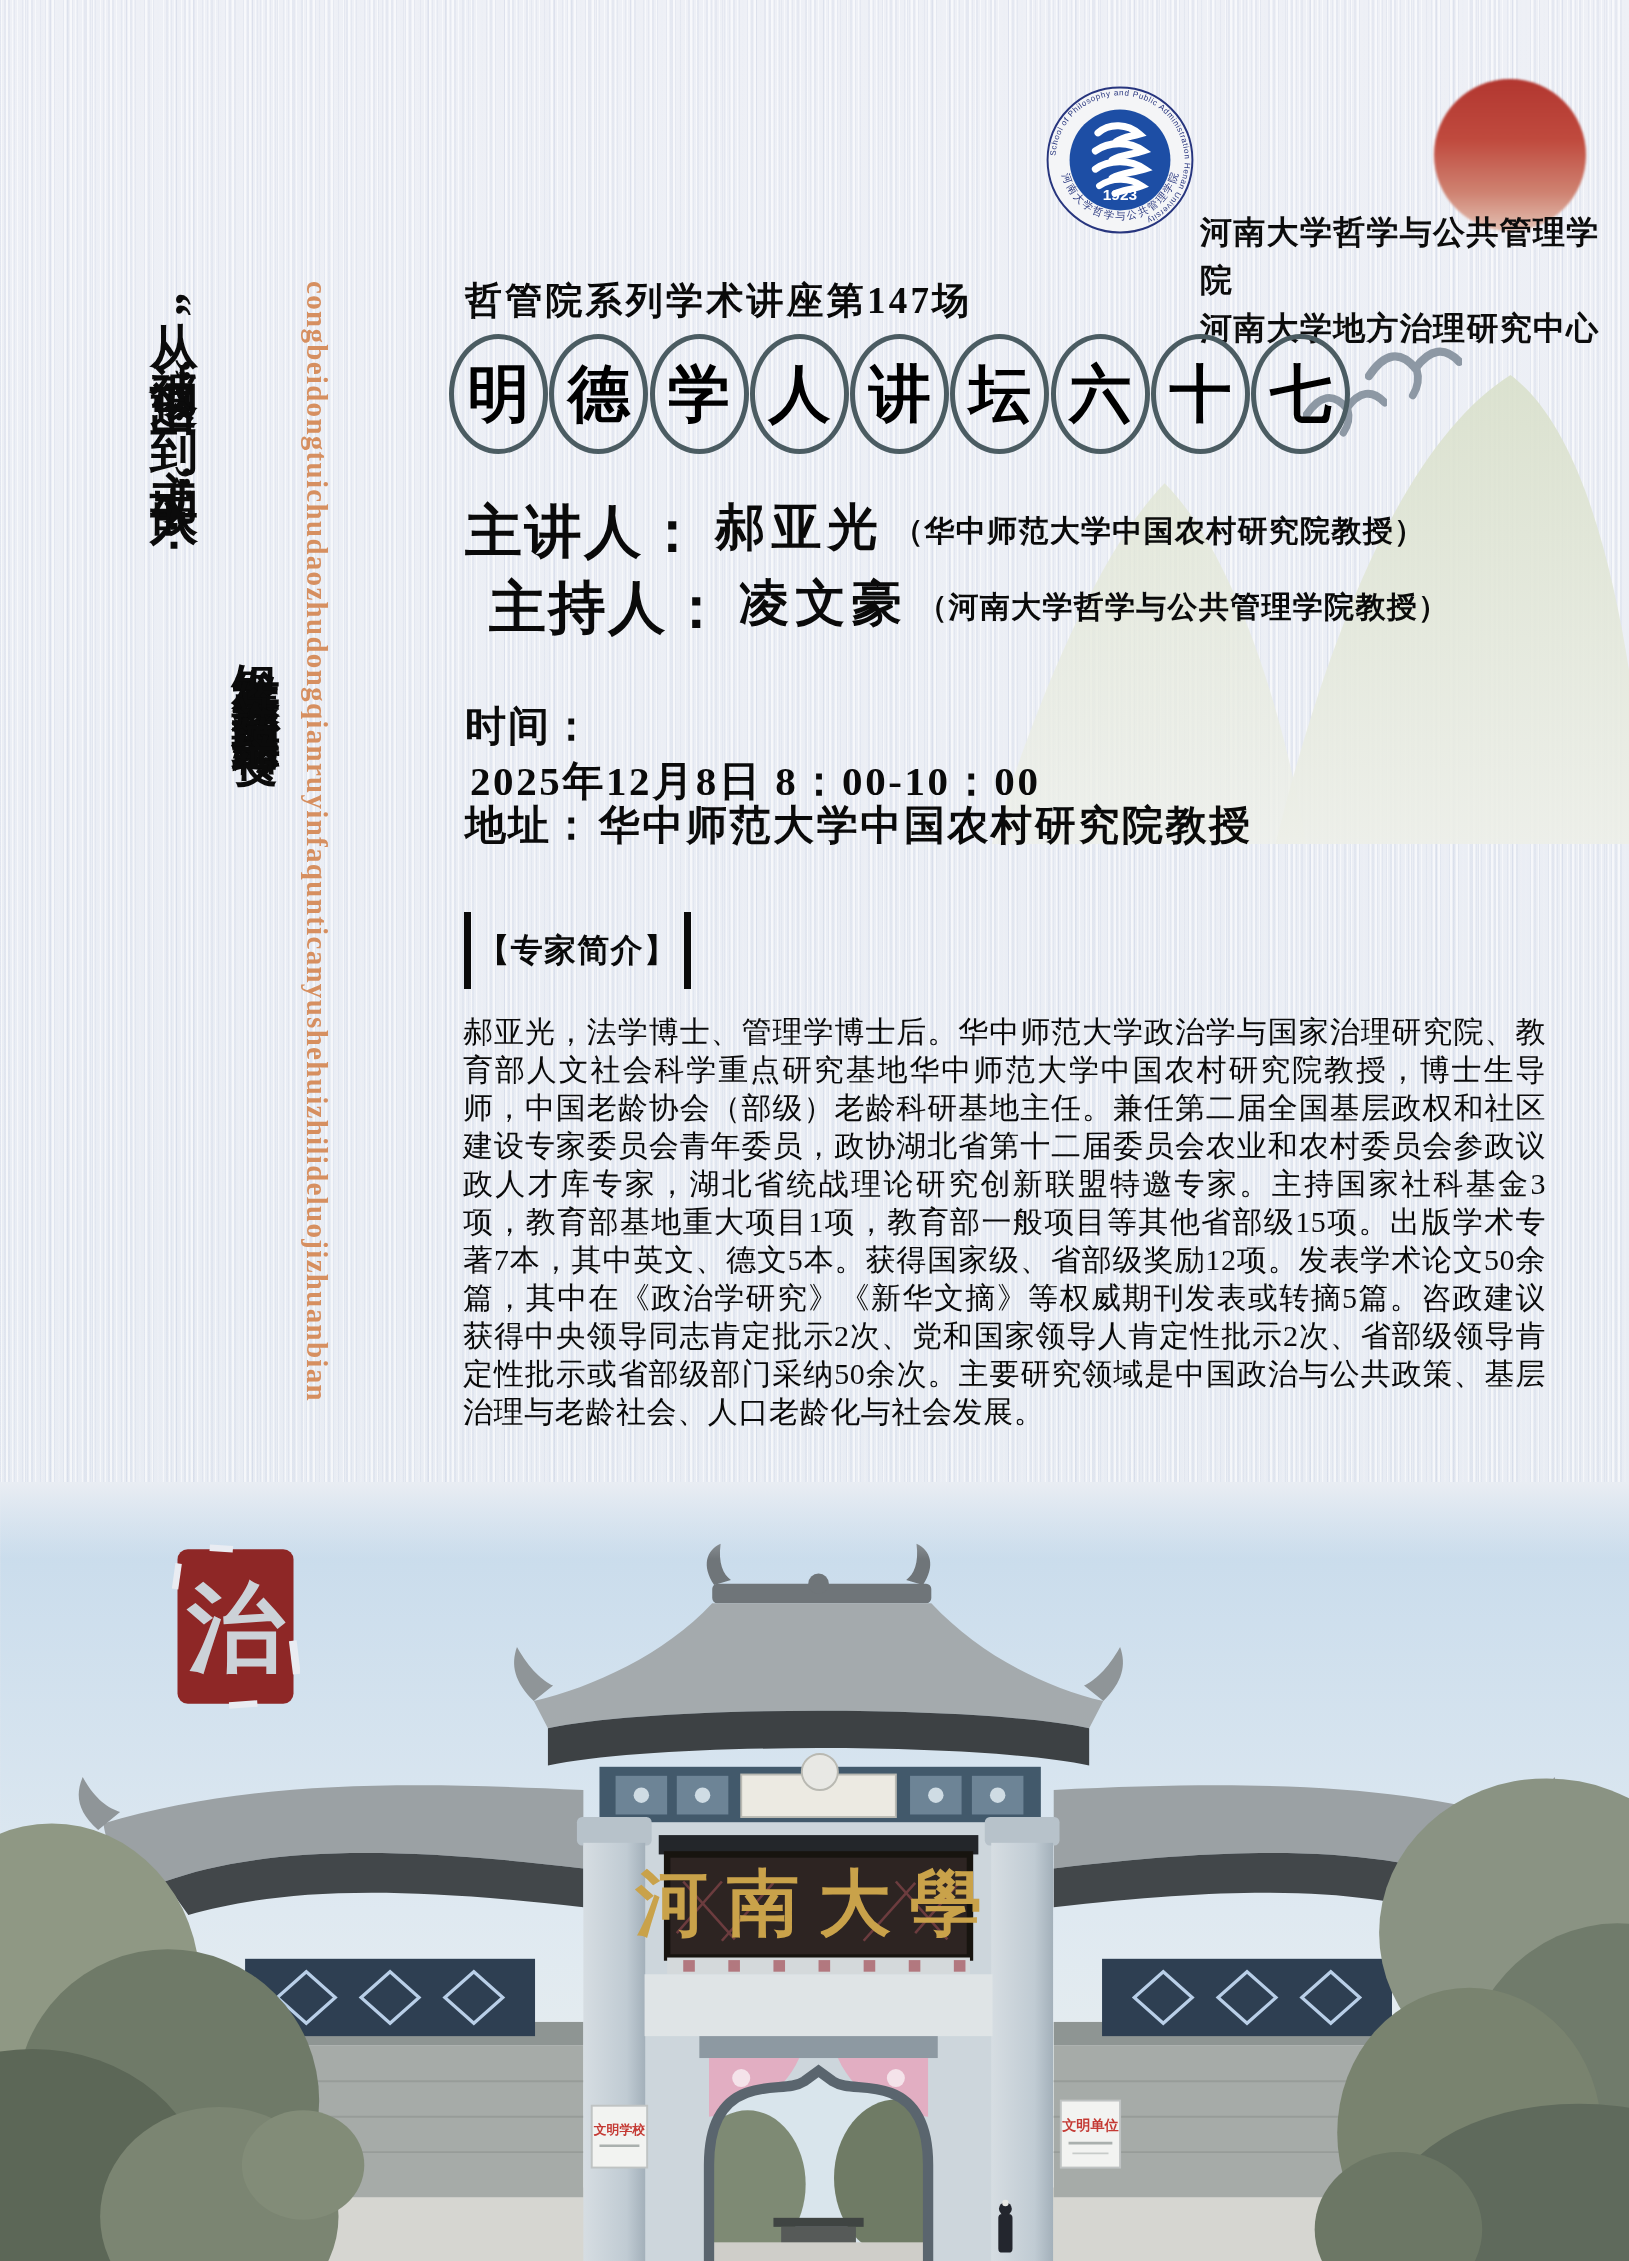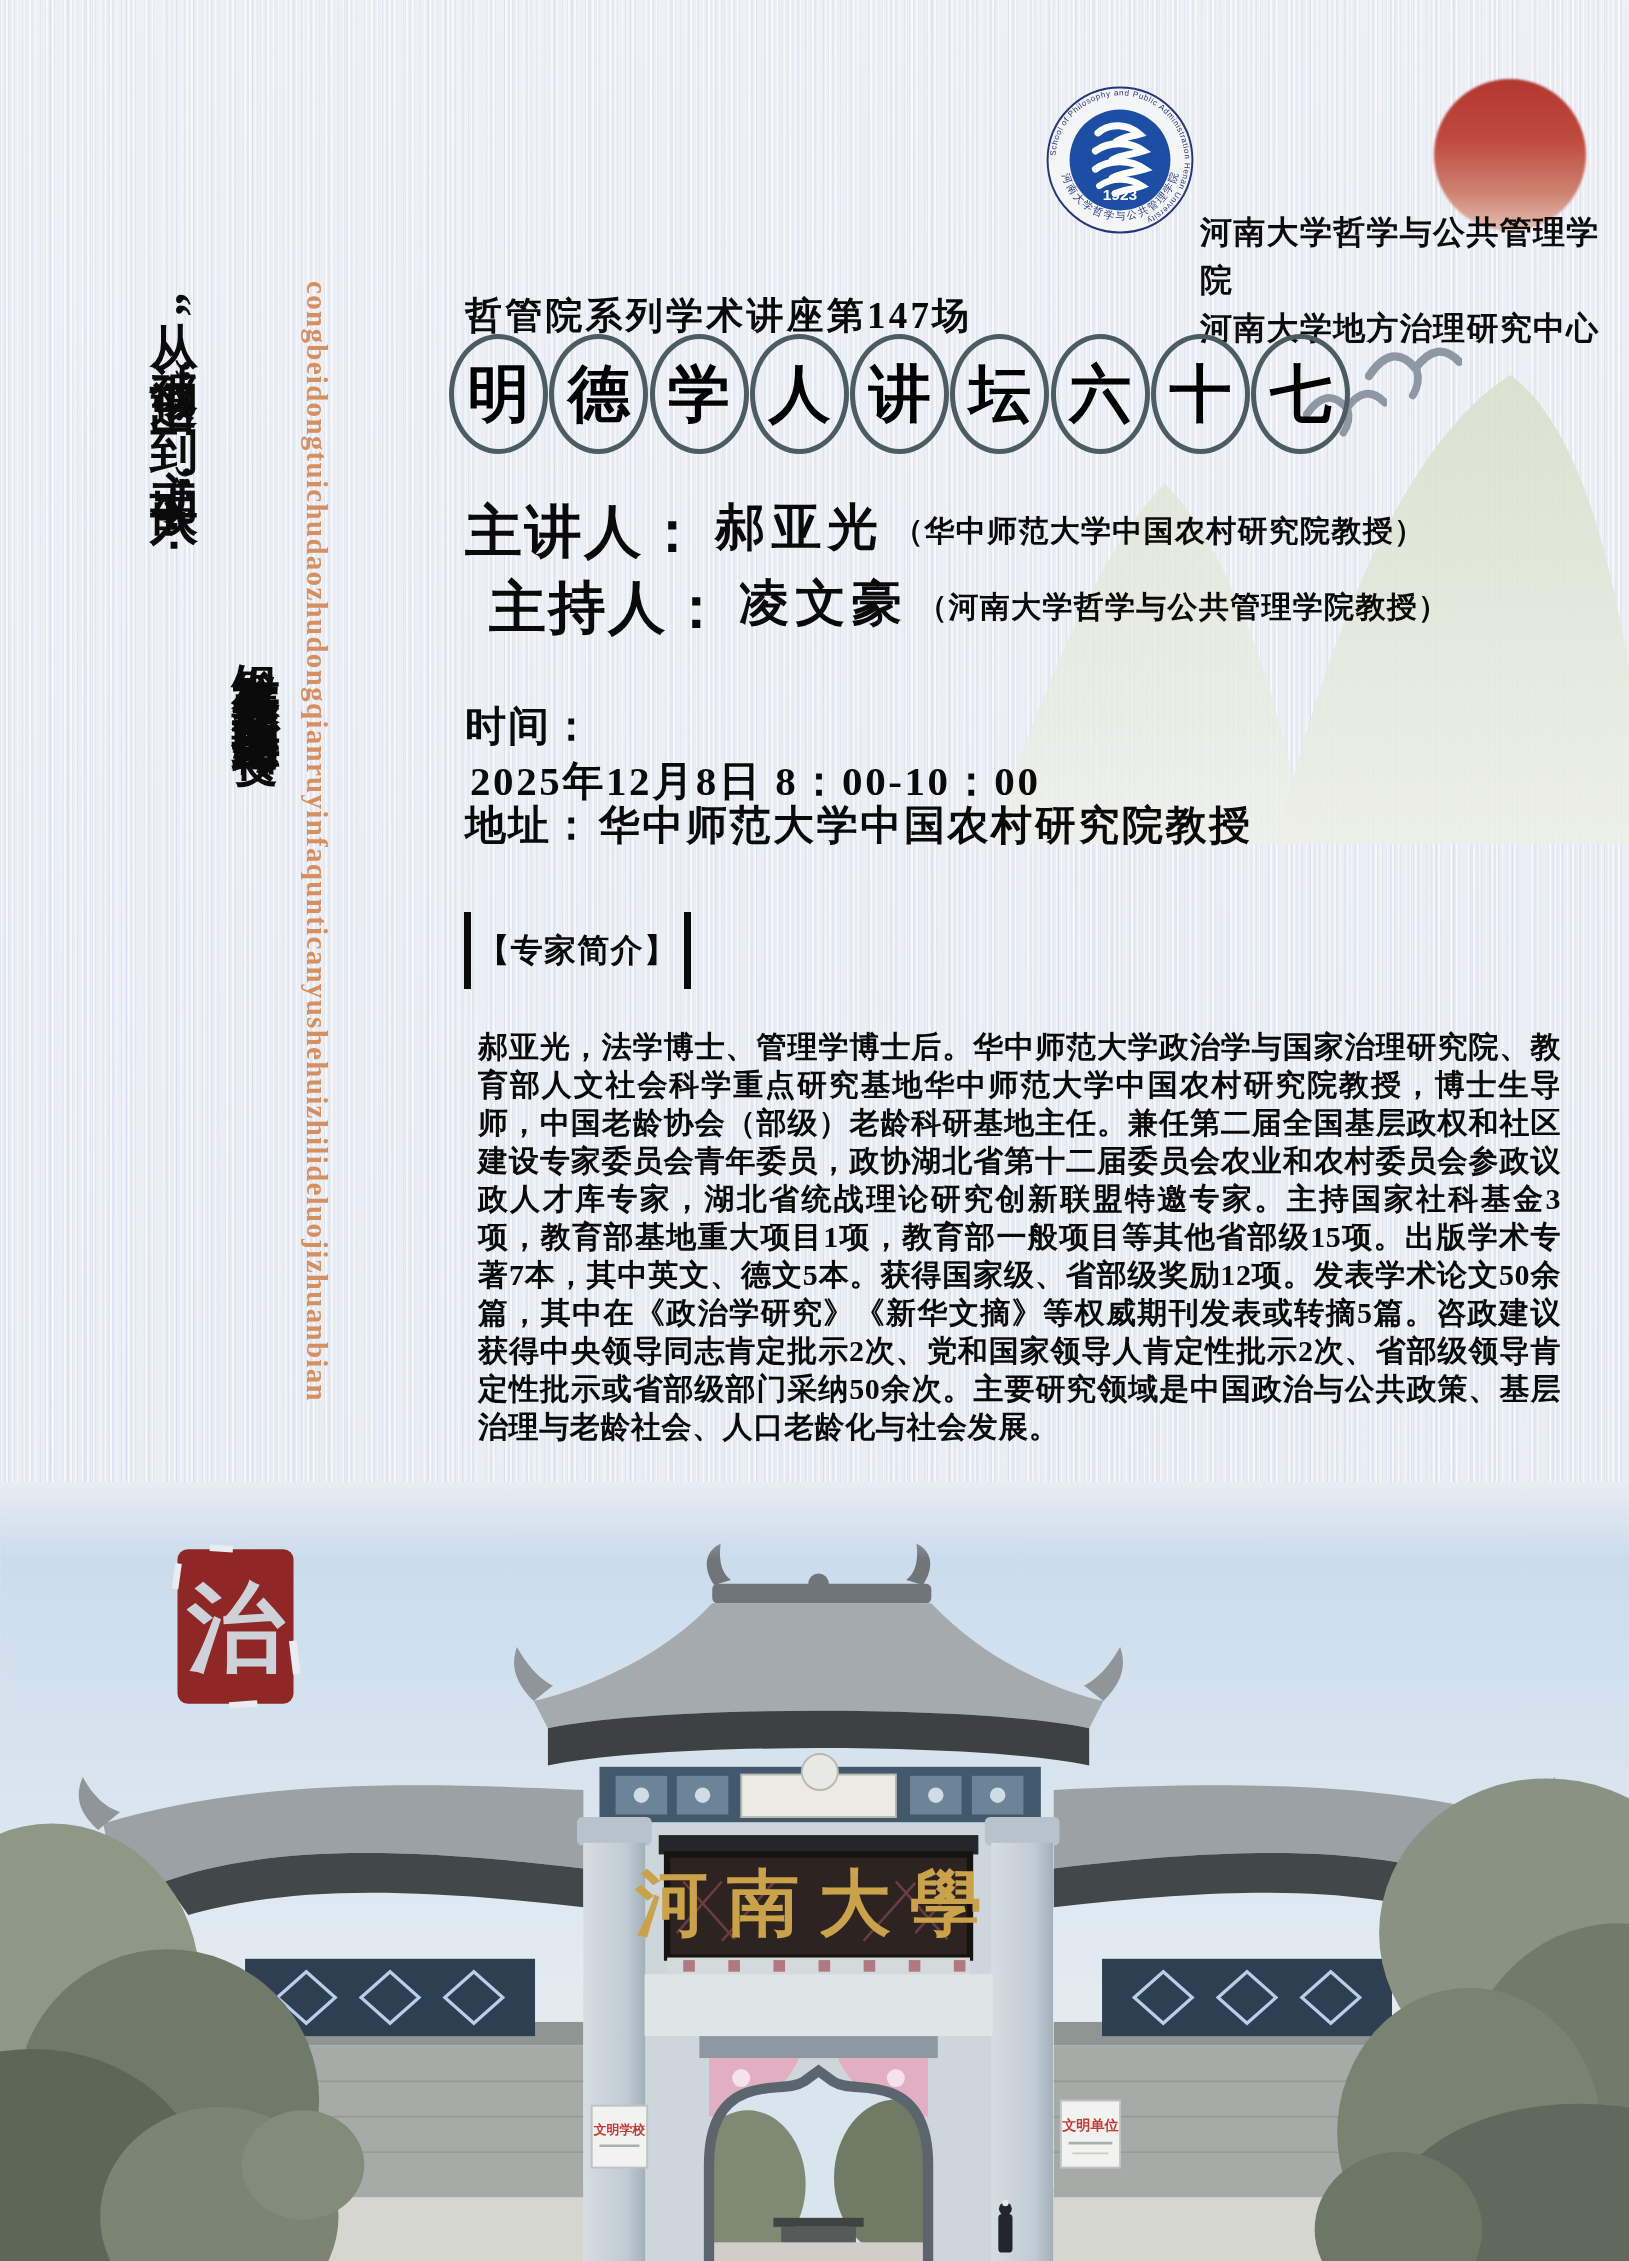--- a/index.html
+++ b/index.html
@@ -17,42 +17,42 @@
   .sun{left:1434px;top:79px;width:152px;height:152px;border-radius:50%;
     background:linear-gradient(180deg,#b23730 0%,#c04a3e 40%,#cf8372 75%,#e0b7a9 96%);
     filter:blur(1.3px);}
   .mountains{left:992px;top:335px;pointer-events:none;}
   .bird{pointer-events:none;}
   
   .logo{left:1045px;top:85px;}
   .org{left:1200px;top:208px;width:406px;font-weight:700;letter-spacing:1.3px;
        font-size:32px;line-height:48px;color:#0c0c0c;}
   
-  .series{left:465px;top:276px;font-size:37px;font-weight:700;letter-spacing:3.2px;margin-top:15px;}
+  .series{left:465px;top:276px;font-size:37px;font-weight:700;letter-spacing:3.2px;}
   .circles{left:449px;top:334px;display:flex;gap:1.3px;}
   .circle{width:89px;height:110px;border:5.8px solid #4b5c62;border-radius:50%;
     display:flex;align-items:center;justify-content:center;font-size:62px;font-weight:700;
     color:#000;background:rgba(255,255,255,0.0);}
   
   .person{left:465px;display:flex;align-items:flex-start;}
   .person .lbl{font-size:57px;font-weight:700;letter-spacing:2.6px;text-align:right;}
   .person .nm{font-size:50px;font-weight:800;margin-left:11.6px;letter-spacing:6.4px;}
   .person .aff{font-size:30px;font-weight:700;margin-left:9px;padding-top:17px;letter-spacing:1.3px;}
   .row-speaker{top:494px;}
   .row-host{top:570px;padding-left:24px;}
   .meta{left:465px;font-size:41px;font-weight:700;letter-spacing:1.9px;display:flex;}
   .meta .val{margin-left:5px;letter-spacing:2.6px;}
   .row-time{top:699px;flex-direction:column;}
   .row-venue{top:798px;}
   
   .section{left:464px;top:912px;display:flex;align-items:center;gap:6.4px;}
   .vbar{width:7px;height:77px;background:#0a0a0a;}
   .section .ttl{font-size:32px;font-weight:800;letter-spacing:1.3px;}
   .bio{left:463px;top:1013px;width:1083px;font-size:30px;line-height:38px;
-       font-weight:700;text-align:justify;letter-spacing:0.6px;margin:15px;}
+       font-weight:400;text-align:justify;letter-spacing:0.6px;margin:0;}
   
   .vtxt{writing-mode:vertical-rl;font-weight:800;color:#0b0b0b;}
   .vcol1{left:142px;top:284px;font-size:48px;letter-spacing:8.4px;height:967px;}
   .vcol2{left:224px;top:626px;font-size:48px;letter-spacing:5.2px;height:812px;}
   .vpinyin{left:300px;top:281px;height:1224px;writing-mode:vertical-rl;
     text-orientation:sideways;font-size:29px;font-weight:700;color:#d68f60;
     letter-spacing:1.3px;font-family:"Liberation Serif","DejaVu Serif",serif;}
   
   .photo{left:0;top:1482px;}
   .photo-fade{left:0;top:1482px;width:1630px;height:77px;

